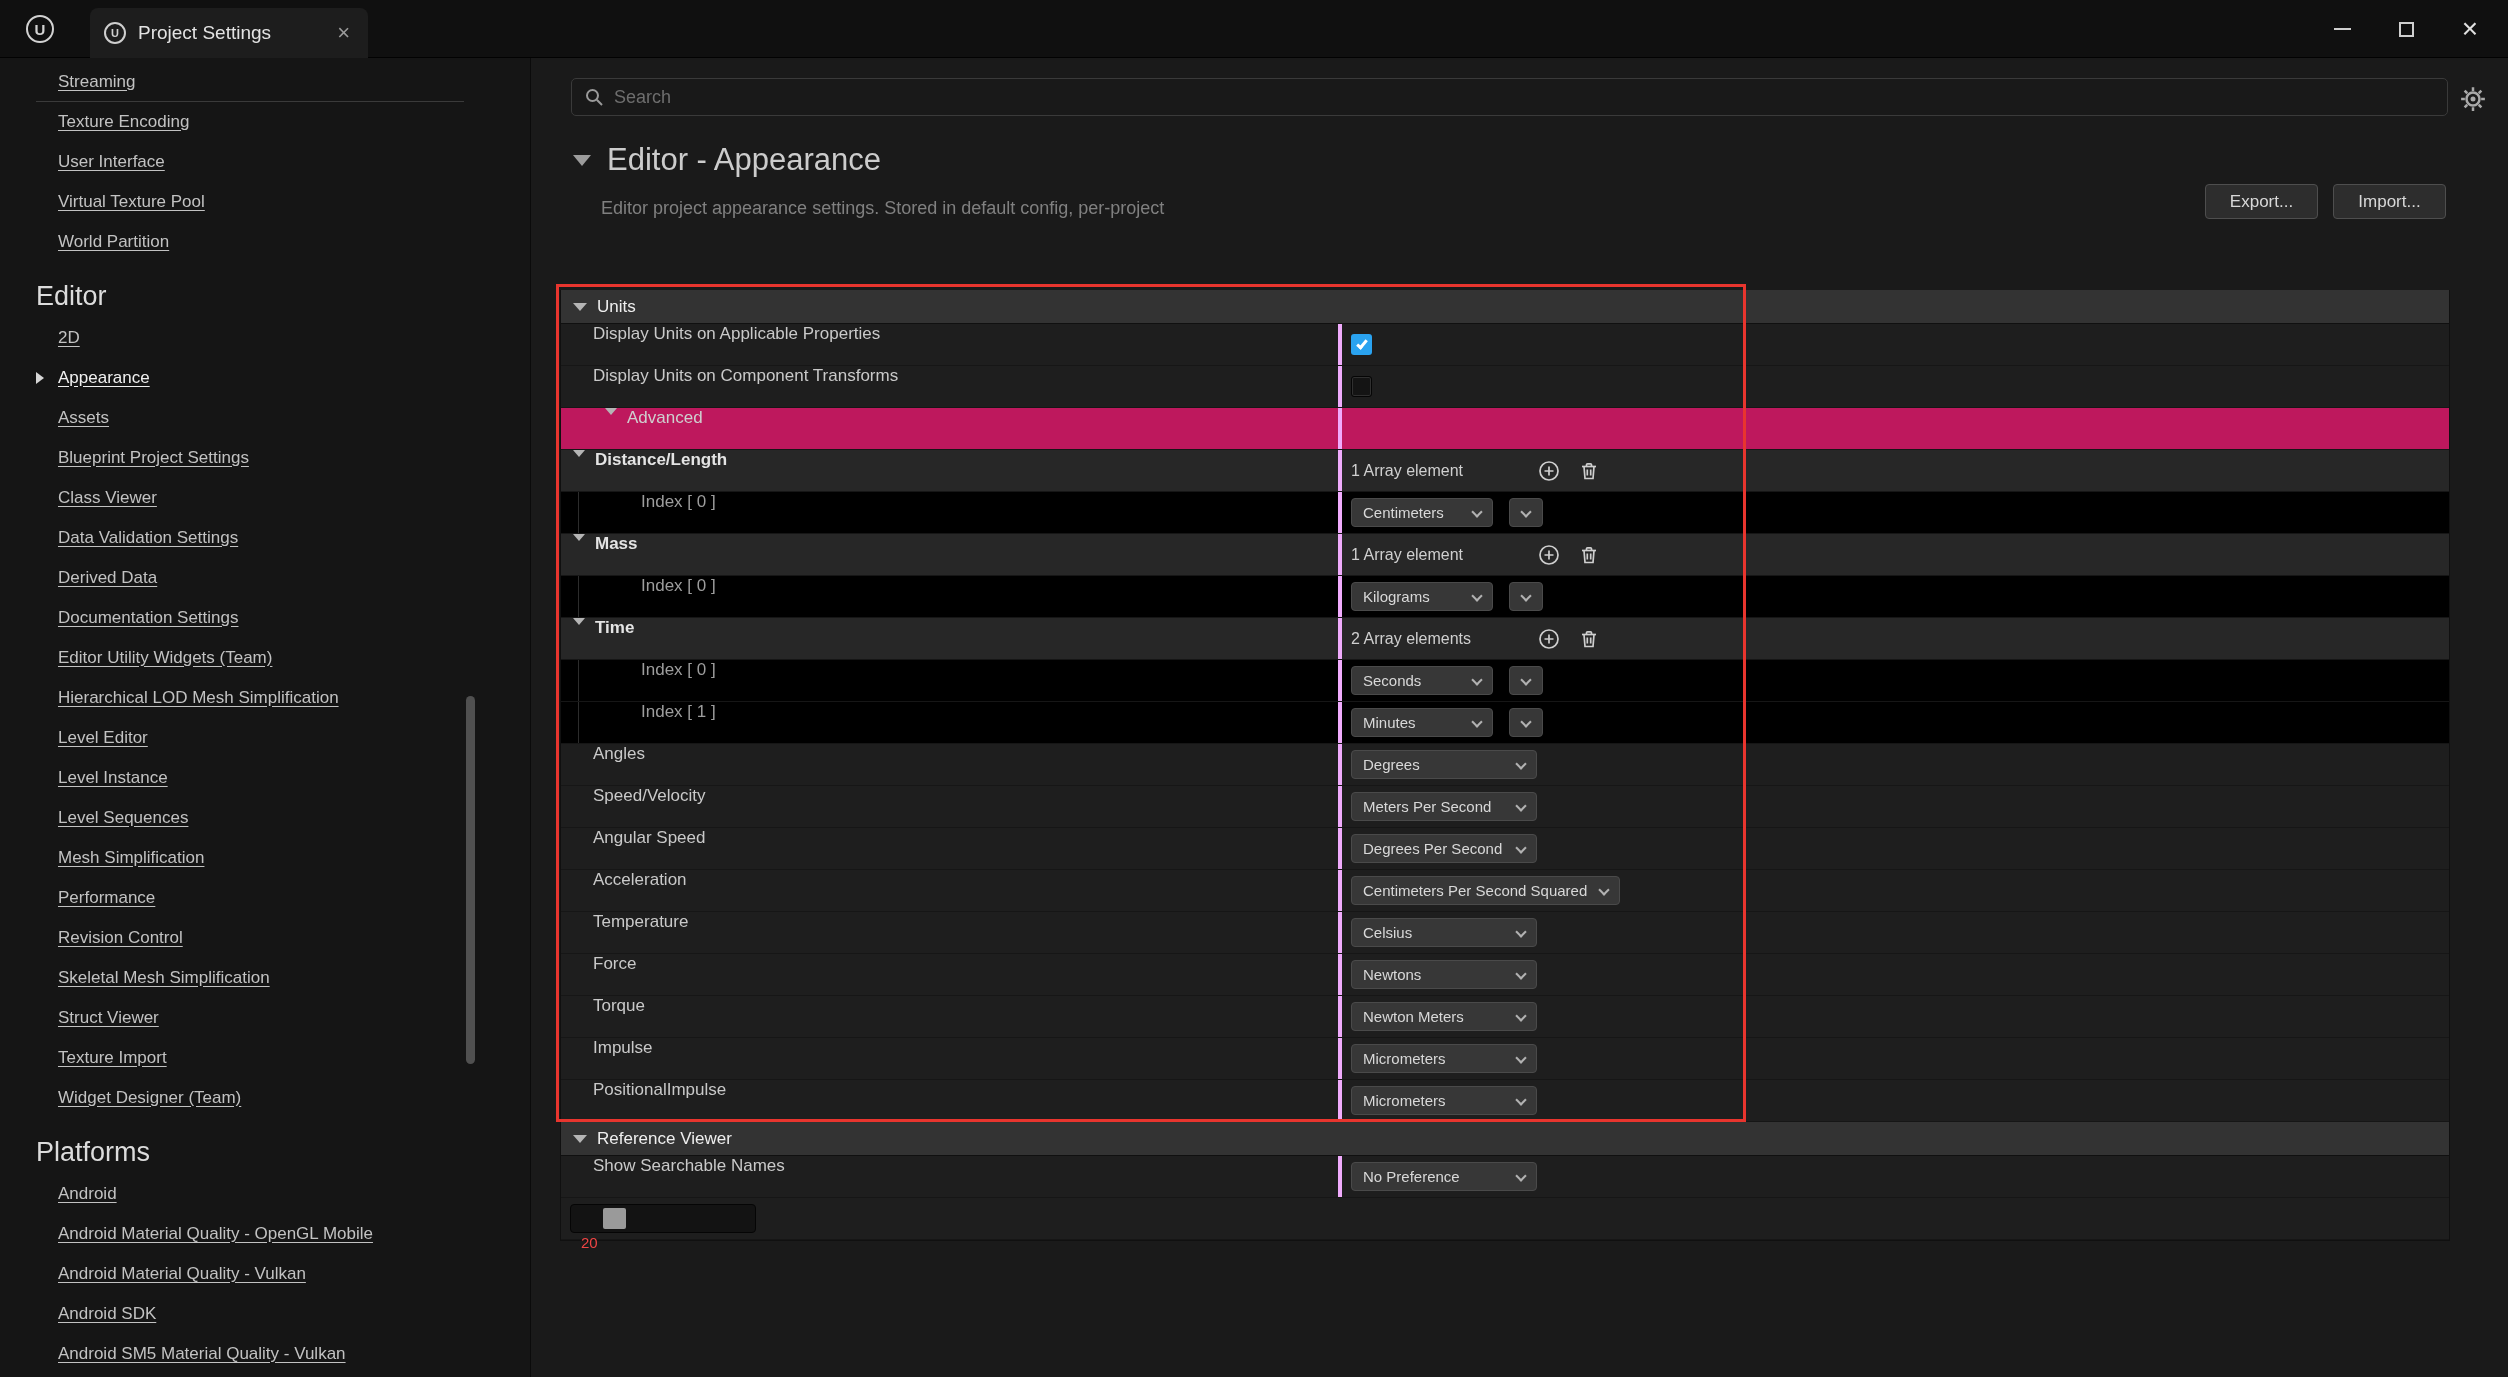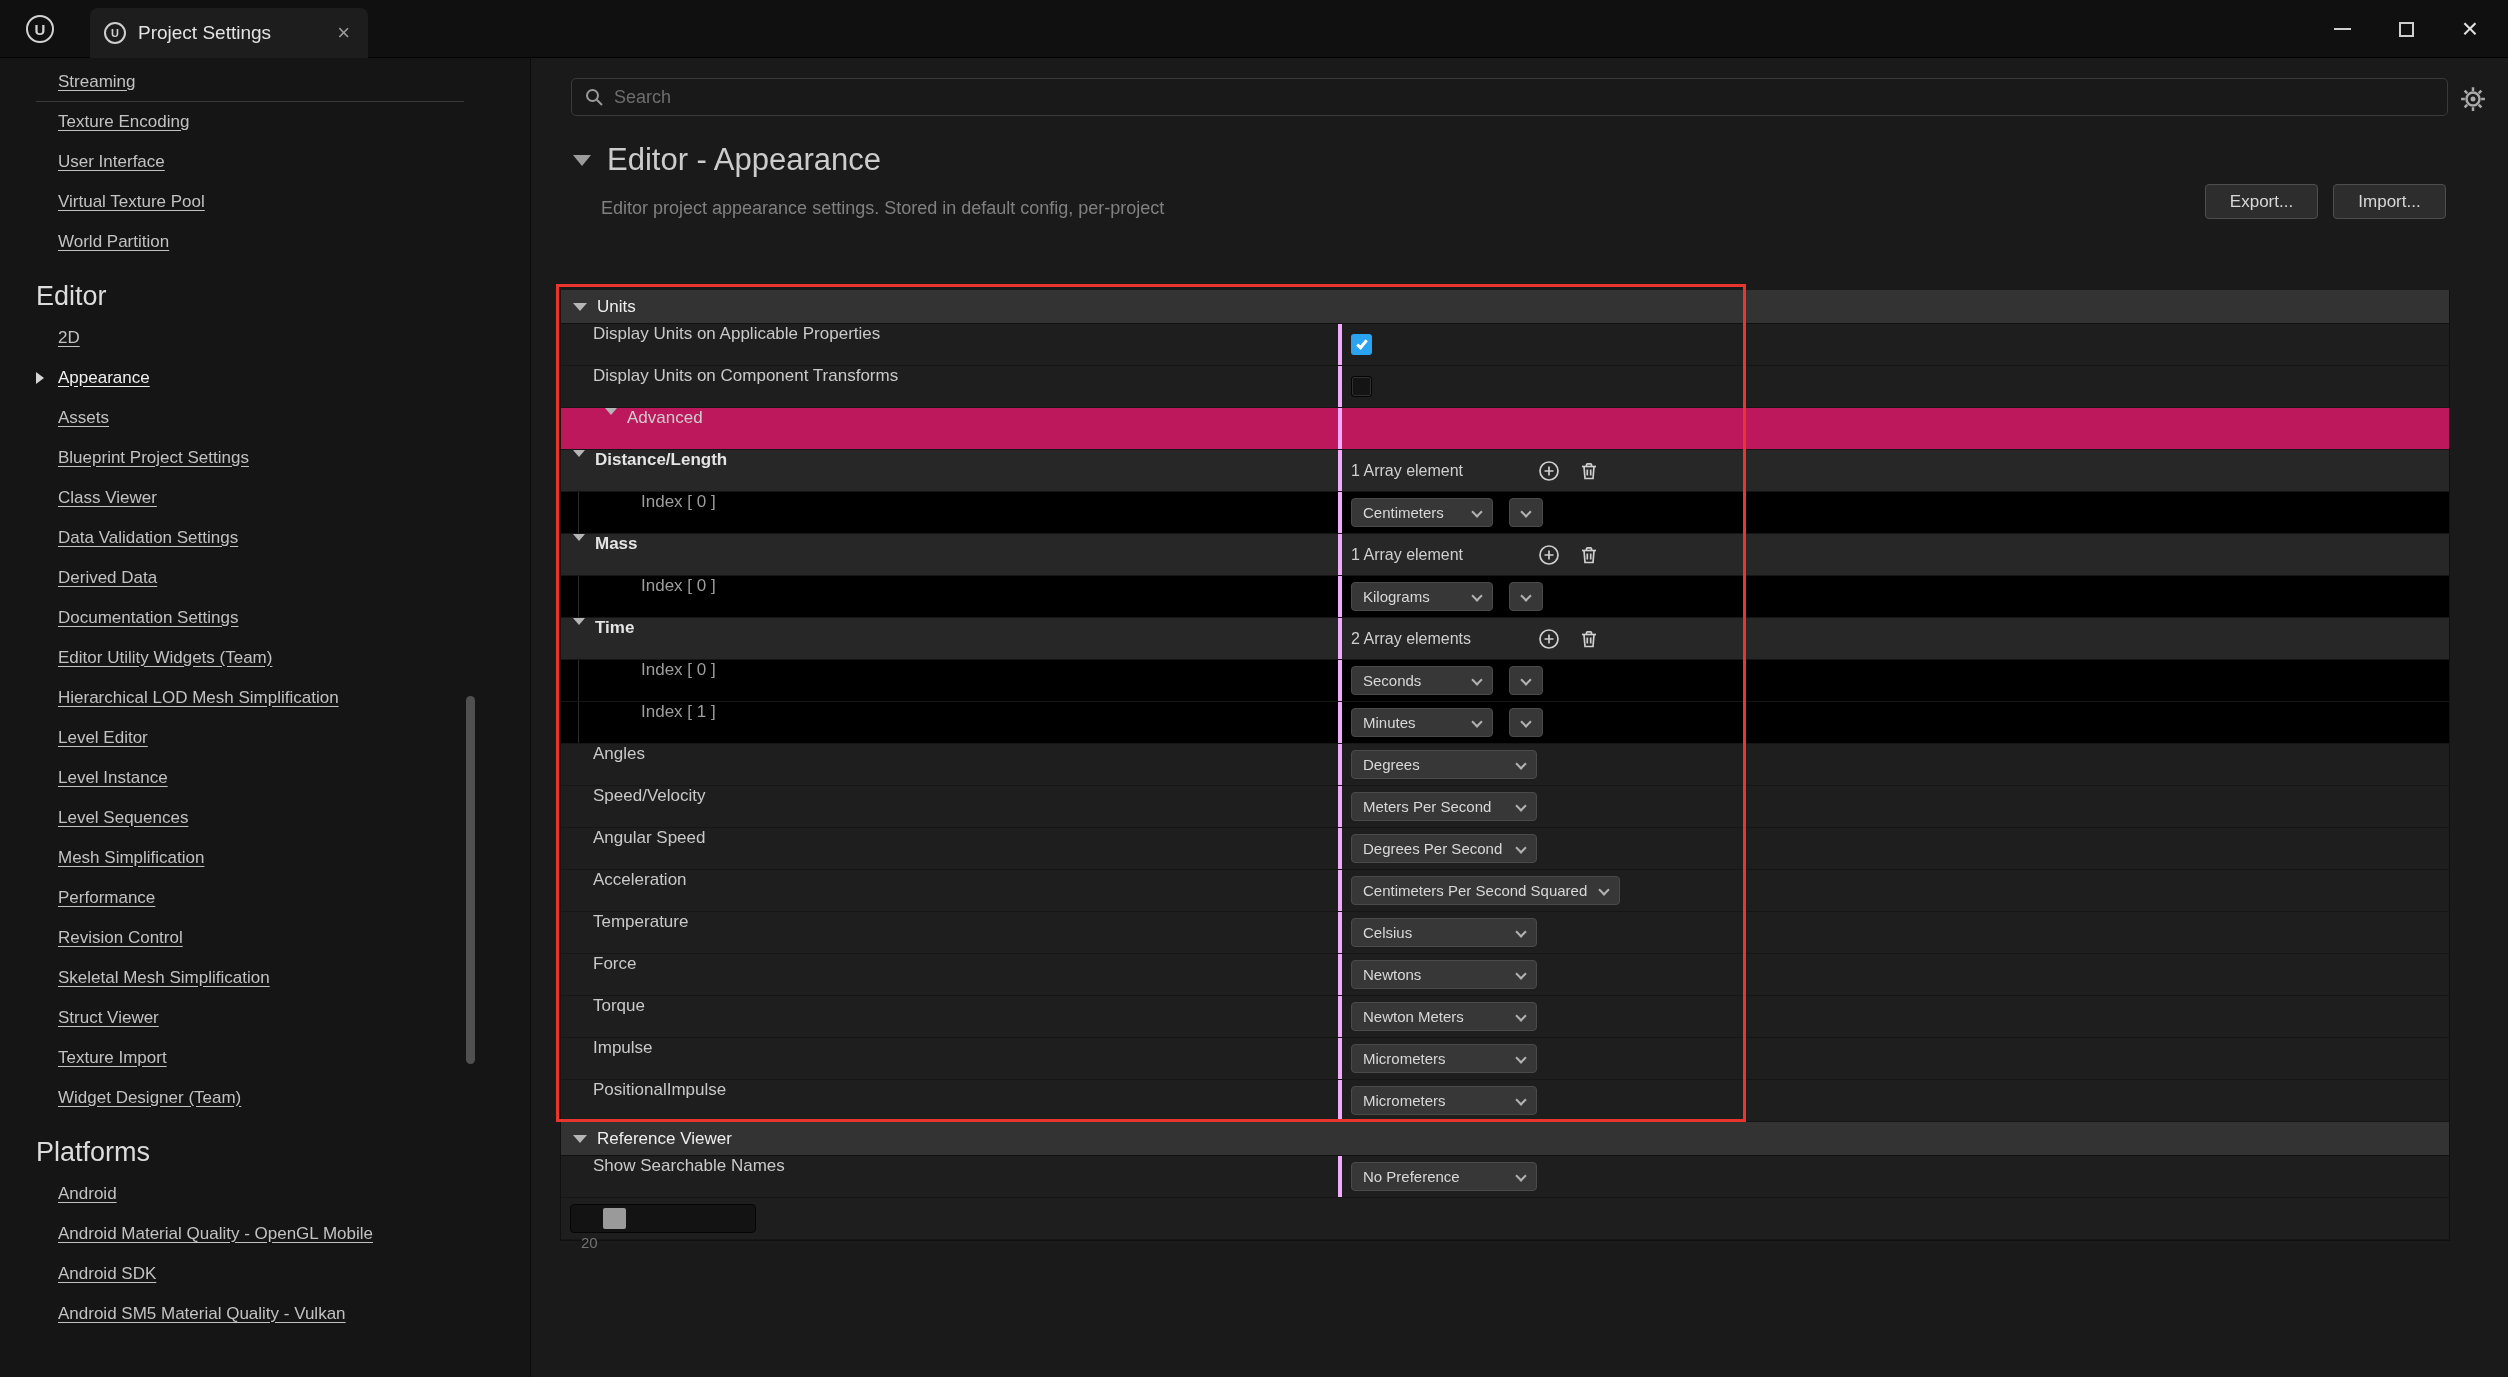--- a/index.html
+++ b/index.html
@@ -96,21 +96,21 @@
   .combo.narrow { min-width:142px; }
   .combo.mini { min-width:34px; width:34px; padding:0; }
   .combo.mini .chev { right:12px; }
 
   .count-text { font-size:16px; color:#cfcfcf; width:168px; flex:none; }
   .icon-btn { width:28px; height:28px; display:flex; align-items:center; justify-content:center; cursor:pointer; flex:none; }
   .icon-btn + .icon-btn { margin-left:-4px; }
 
   .numfield { width:186px; height:29px; background:#131313; border:1px solid #050505; border-radius:4px; display:flex; align-items:center;
               padding-left:10px; cursor:text; }
-  .num-text { font-size:15px; color:#737373;margin-top:48px; }
+  .num-text { font-size:15px; color:#ef4444;margin-top:48px; }
   .num-handle { width:23px; height:21px; background:#9a9a9a; border-radius:2px; margin-left:5px; }
 
   
   .annotation { position:absolute; left:25px; top:226px; width:1190px; height:838px; border:3px solid #e8352e; pointer-events:none; z-index:50; }
 </style>
 </head>
 <body>
 
 <div class="titlebar">
   <div class="ue-logo">U</div>
@@ -161,20 +161,21 @@
     <div class="nav-item">Performance</div>
     <div class="nav-item">Revision Control</div>
     <div class="nav-item">Skeletal Mesh Simplification</div>
     <div class="nav-item">Struct Viewer</div>
     <div class="nav-item">Texture Import</div>
     <div class="nav-item">Widget Designer (Team)</div>
 
     <div class="nav-header">Platforms</div>
     <div class="nav-item">Android</div>
     <div class="nav-item">Android Material Quality - OpenGL Mobile</div>
+    <div class="nav-item">Android Material Quality - Vulkan</div>
     <div class="nav-item">Android SDK</div>
     <div class="nav-item">Android SM5 Material Quality - Vulkan</div>
   </div>
   <div class="sb-thumb"></div>
 </aside>
 
 <main class="content">
 
   <div class="search-wrap">
     <svg width="20" height="20" viewBox="0 0 20 20">

